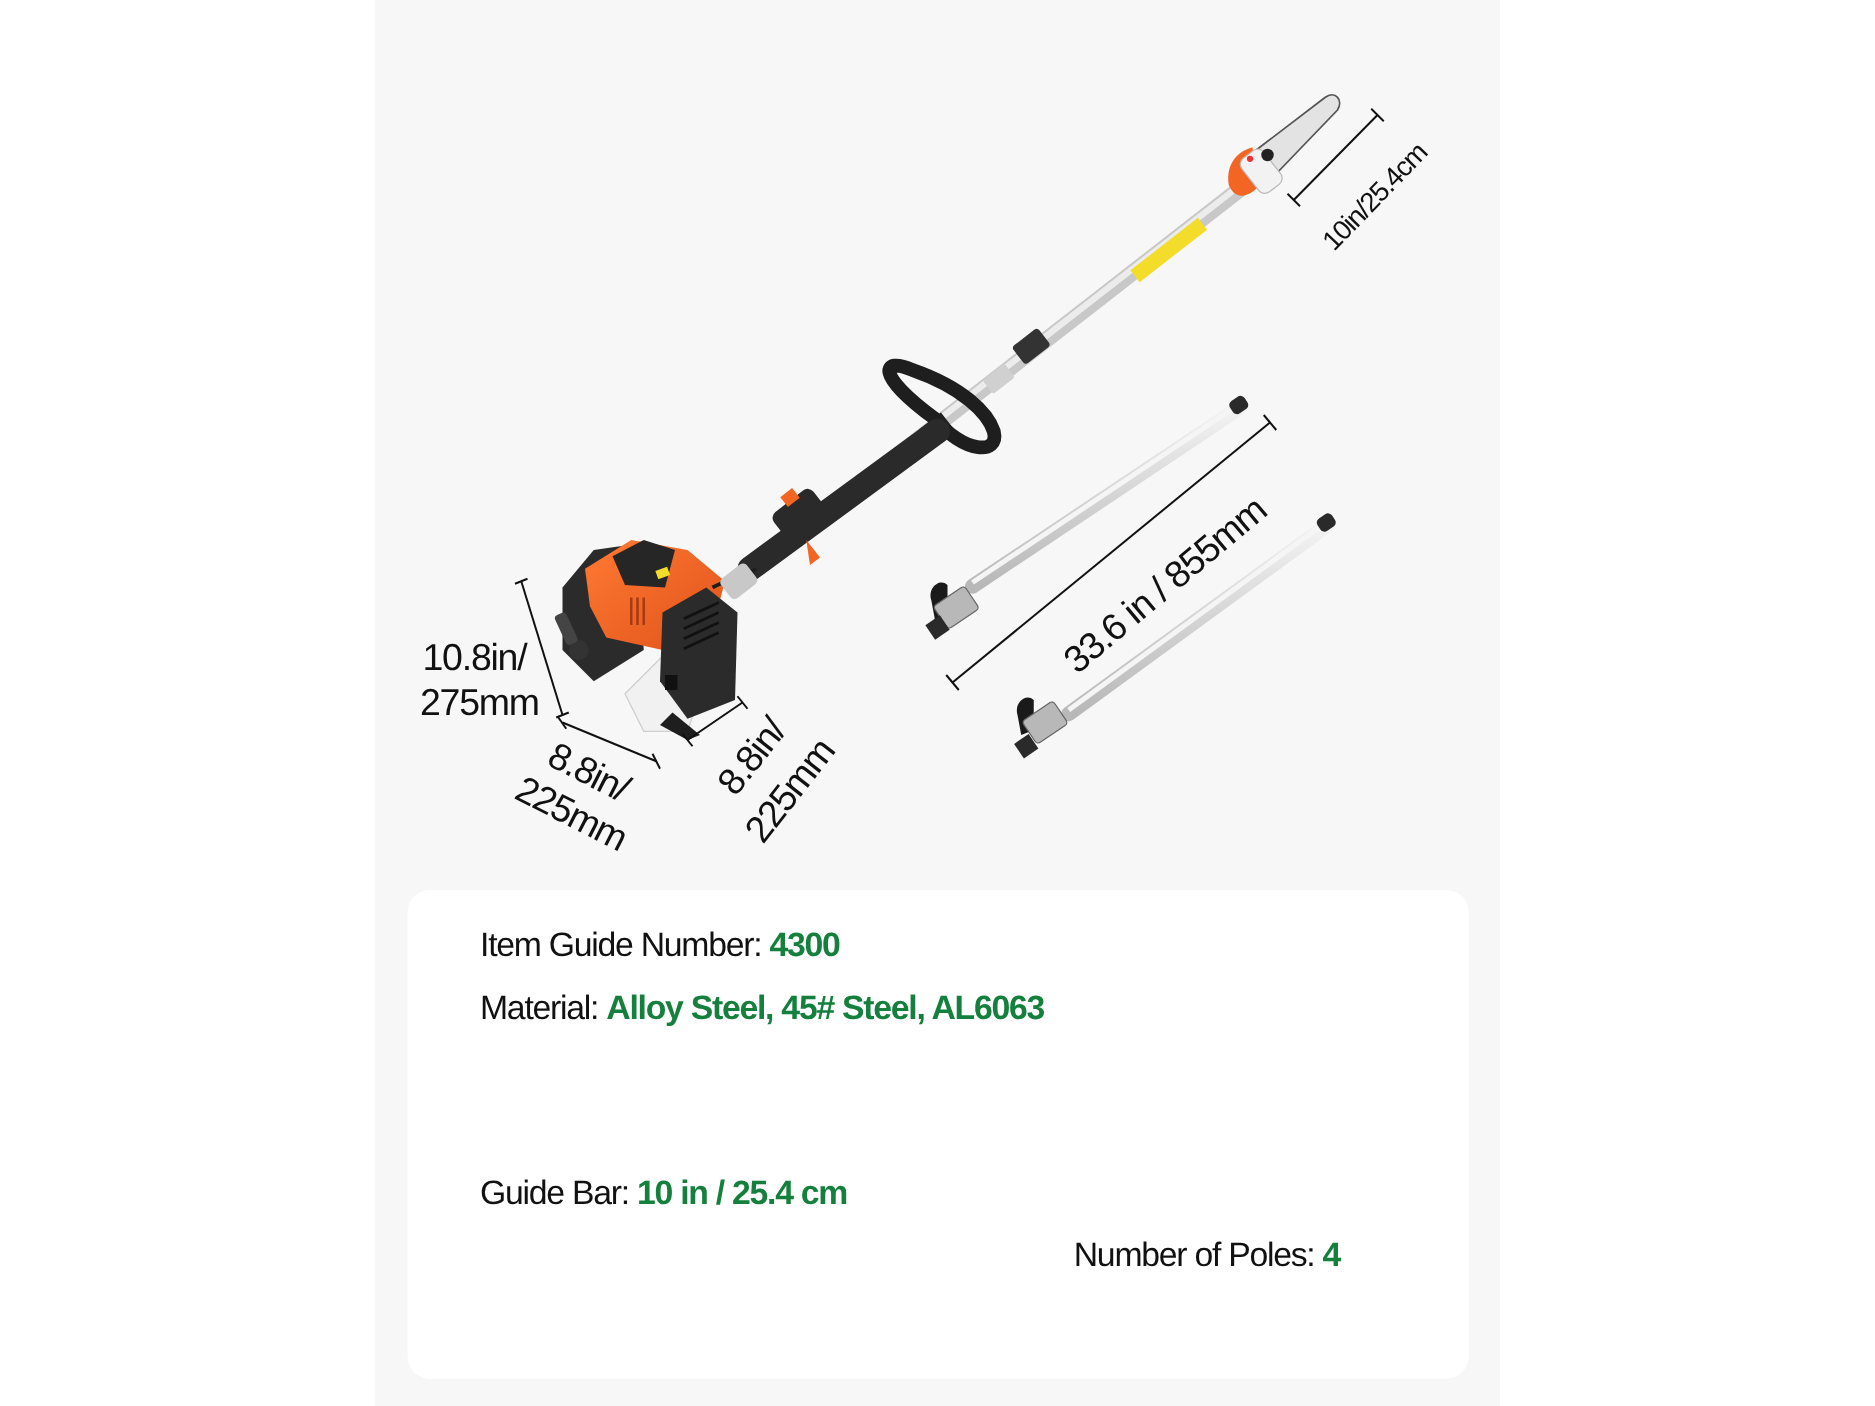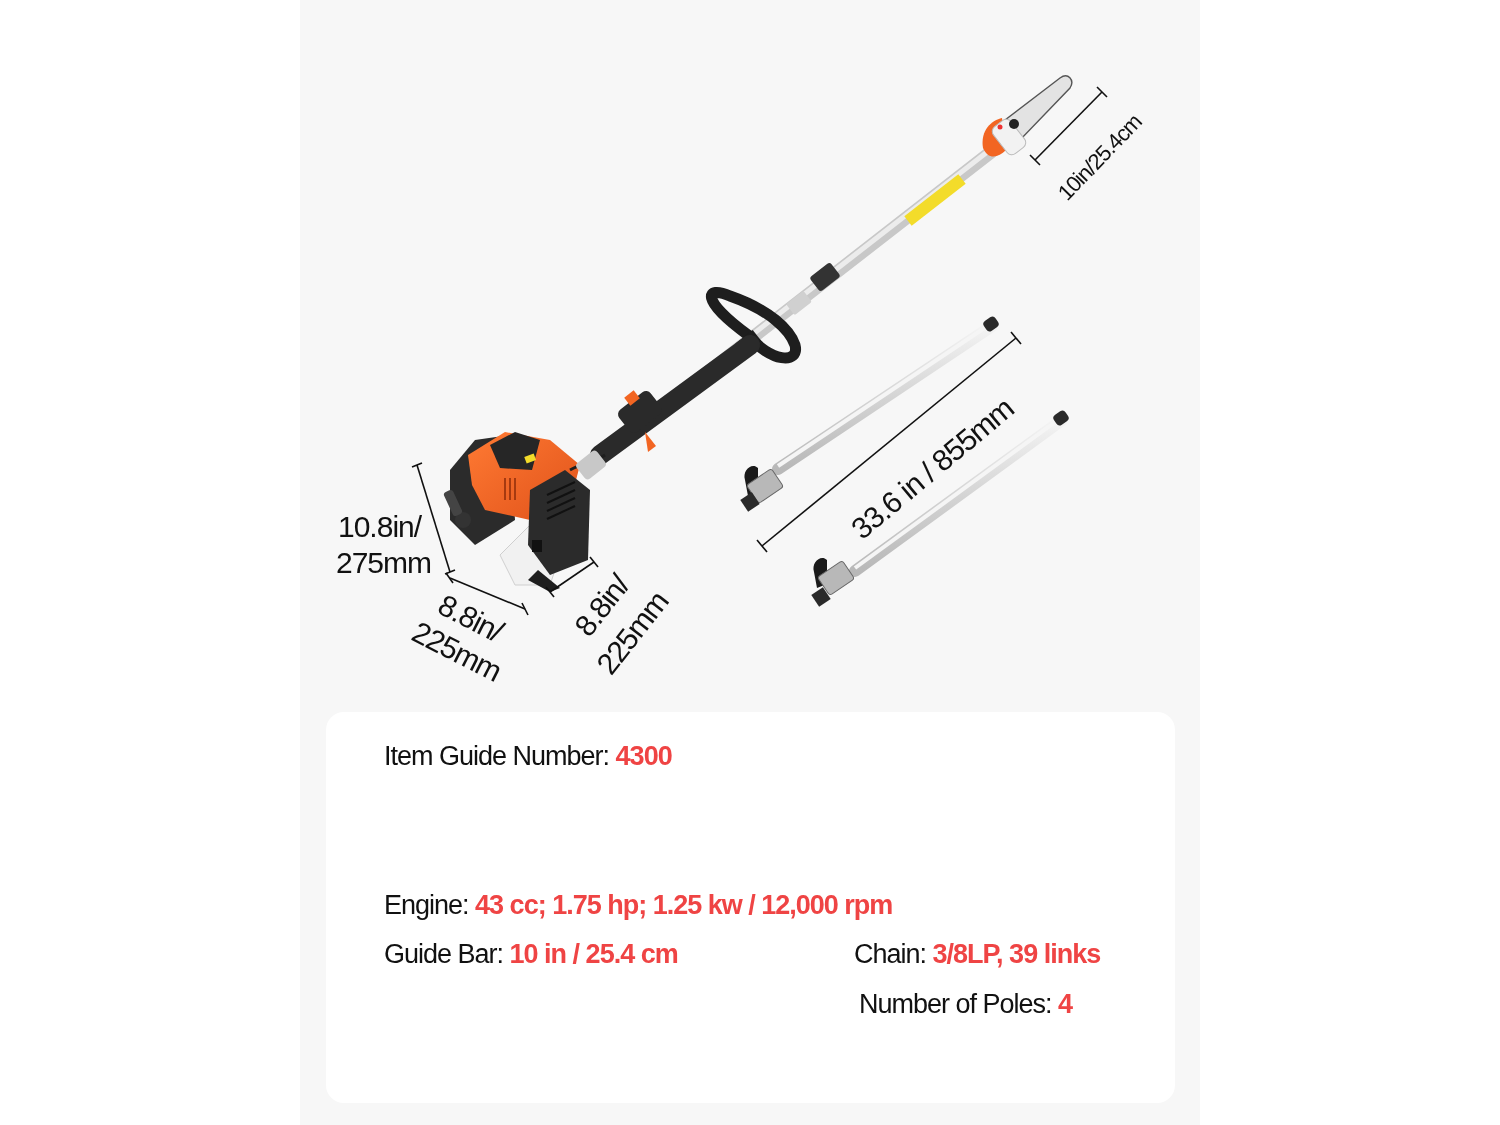--- a/index.html
+++ b/index.html
@@ -19,21 +19,21 @@
   .spec-panel {
     position: absolute; left: 26px; top: 712px; width: 849px; height: 391px;
     background: #ffffff; border-radius: 18px;
   }
   .spec-row {
     position: absolute; left: 58px; font-size: 27px; letter-spacing: -1px; color: #111;
     white-space: nowrap; line-height: 32px;
   }
   .spec-row.col2 { left: 528px; }
   .spec-label { font-weight: normal; }
-  .spec-value { font-weight: bold; color: #ef4444; }
+  .spec-value { font-weight: bold; color: #15803d; }
 </style>
 </head>
 <body>
 
 <div class="canvas">
 
   <svg class="product-art" viewBox="0 0 900 700" xmlns="http://www.w3.org/2000/svg">
     <defs>
       <linearGradient id="poleGrad" x1="0" y1="0" x2="0" y2="1">
         <stop offset="0" stop-color="#f4f4f4"></stop>
@@ -169,26 +169,23 @@
   <div class="dim-label" style="left:148px; top:588px; transform: rotate(27deg);">8.8in/</div>
   <div class="dim-label" style="left:122px; top:615px; transform: rotate(27deg);">225mm</div>
 
   <div class="dim-label" style="left:268px; top:622px; transform: rotate(-52deg);">8.8in/</div>
   <div class="dim-label" style="left:290px; top:660px; transform: rotate(-52deg);">225mm</div>
 
   <div class="spec-panel">
     <div class="spec-row" style="top:28px;">
       <span class="spec-label">Item Guide Number: </span><span class="spec-value">4300</span>
     </div>
-    <div class="spec-row" style="top:177px;">
-      <span class="spec-label">Engine: </span><span class="spec-value">43 cc; 1.75 hp; 1.25 kw / 12,000 rpm</span>
+    <div class="spec-row" style="top:78px;">
+      <span class="spec-label">Material: </span><span class="spec-value">Alloy Steel, 45# Steel, AL6063</span>
     </div>
     <div class="spec-row" style="top:226px;">
       <span class="spec-label">Guide Bar: </span><span class="spec-value">10 in / 25.4 cm</span>
-    </div>
-    <div class="spec-row col2" style="top:226px;">
-      <span class="spec-label">Chain: </span><span class="spec-value">3/8LP, 39 links</span>
     </div>
     <div class="spec-row col2" style="top:276px; left:533px;">
       <span class="spec-label">Number of Poles: </span><span class="spec-value">4</span>
     </div>
   </div>
 </div>
 
 </body></html>

